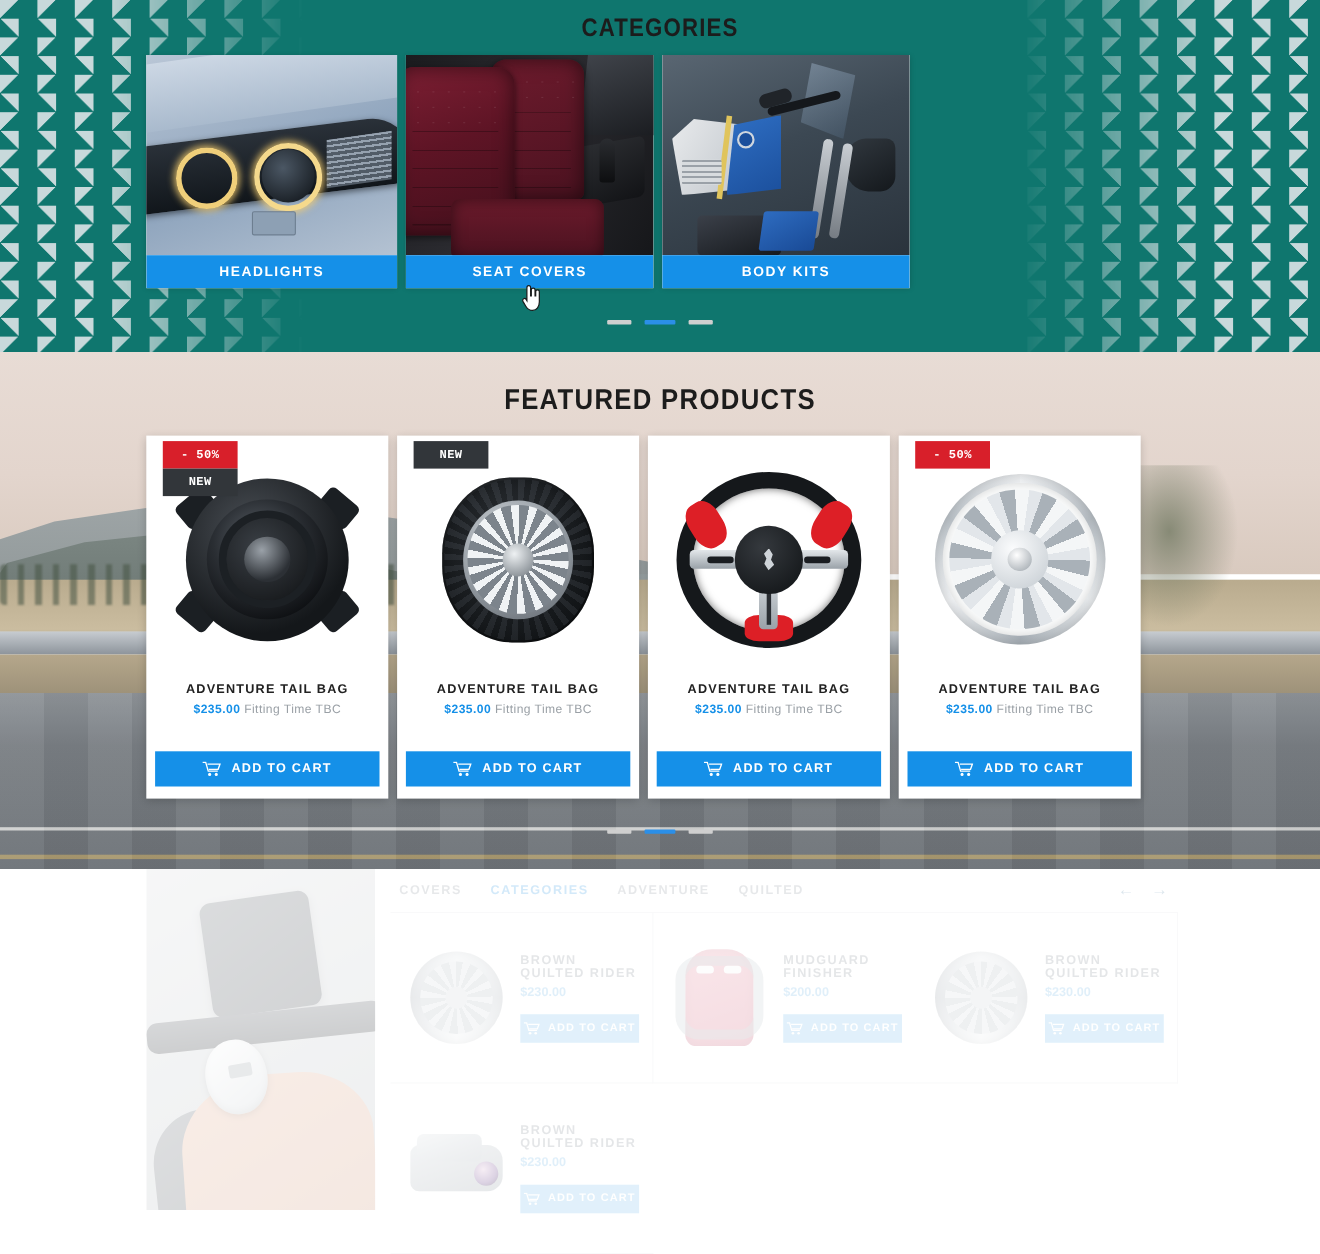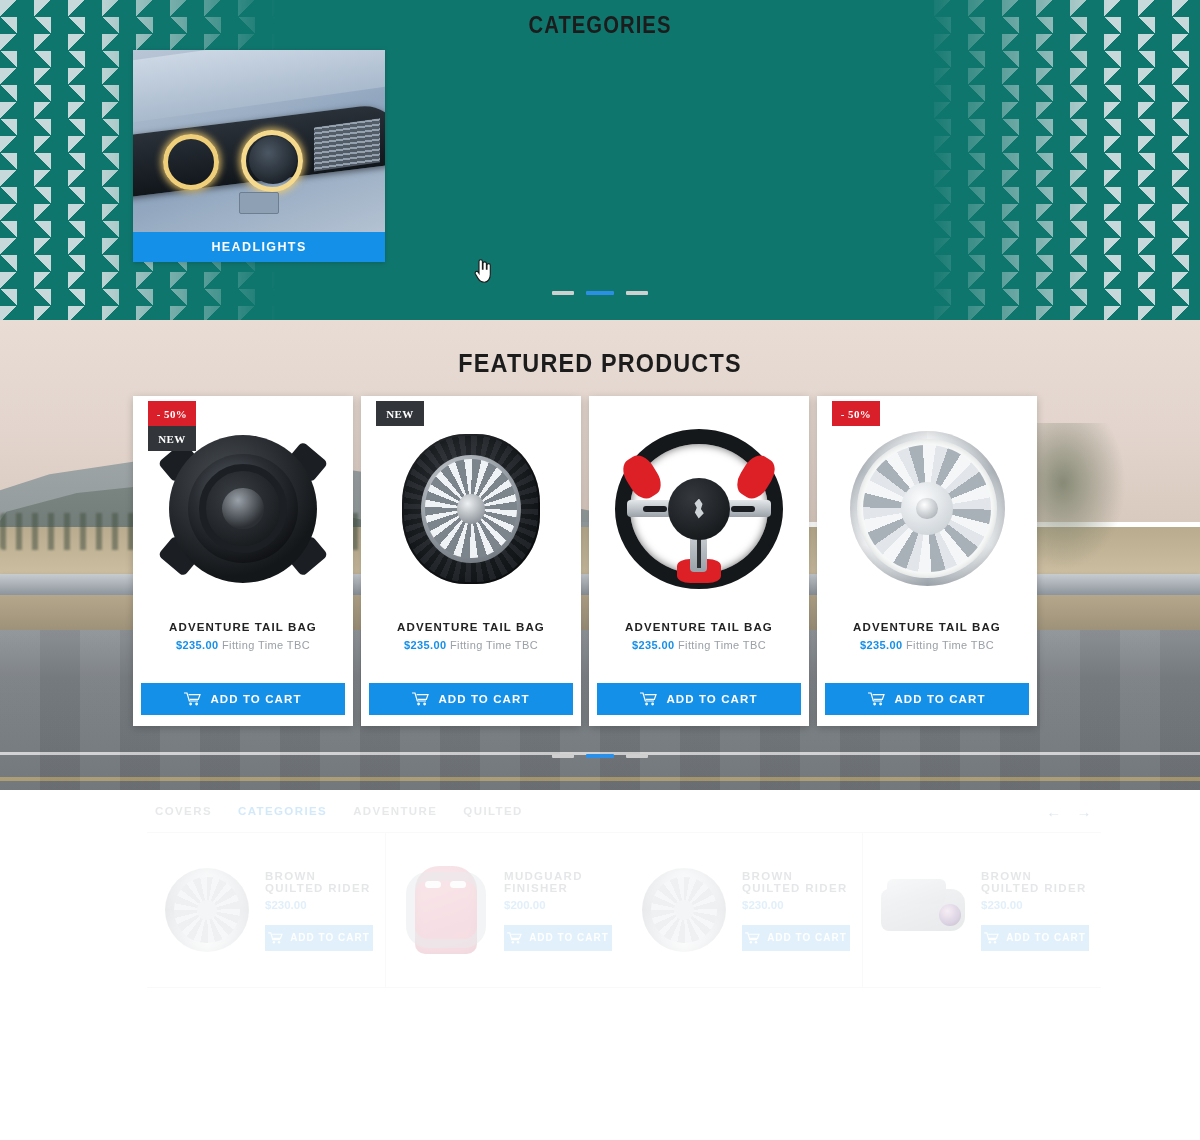--- a/index.html
+++ b/index.html
@@ -33,21 +33,21 @@
     position:relative; text-align:center; font-size:23px; font-weight:bold;
     letter-spacing:1.2px; color:#1c1c1c; padding-top:12px;
     font-family:"Liberation Sans Narrow","Liberation Sans",sans-serif;
     transform:scaleX(.88); transform-origin:center;
   }
   .cat-row {
     position:absolute; left:133px; top:50px;
     display:flex; gap:8px; width:938px;
   }
   .cat-card {
-    position:relative; width:252px; height:212px; background:#fff;
+    position:relative; width:228px; height:212px; background:#fff;
     box-shadow:0 1px 5px rgba(0,0,0,.18); overflow:hidden;
   }
   .cat-card.w-mid { width:225px; }
   .cat-img { position:relative; width:100%; height:182px; overflow:hidden; }
   .cat-label {
     position:absolute; left:0; right:0; bottom:0; height:30px; background:#1590e8;
     color:#fff; font-size:12.5px; font-weight:bold; letter-spacing:1.4px;
     display:flex; align-items:center; justify-content:center;
     font-family:"Liberation Sans Narrow","Liberation Sans",sans-serif;
   }
@@ -204,23 +204,23 @@
     font-family:"Liberation Sans Narrow","Liberation Sans",sans-serif;
     transform:scaleX(.9);
   }
   .prod-row { position:absolute; left:133px; top:396px; display:flex; gap:8px; z-index:6; }
   .prod-card {
     position:relative; width:220px; height:330px; background:#fff;
     box-shadow:0 2px 8px rgba(0,0,0,.2);
     display:flex; flex-direction:column; align-items:center;
   }
   .badges { position:absolute; left:15px; top:5px; display:flex; flex-direction:column; z-index:3; }
-  .badge { width:48px; height:25px; display:flex; align-items:center; justify-content:center;
+  .badge { width:68px; height:25px; display:flex; align-items:center; justify-content:center;
     font-size:11px; font-weight:bold; color:#fff; letter-spacing:.4px;
-    font-family:Liberation Serif, serif; }
+    font-family:Liberation Mono, monospace; }
   .badge.sale { background:#d81f2a; }
   .badge.new { background:#32363a; }
   .prod-img { width:100%; height:225px; display:flex; align-items:center; justify-content:center; }
   .prod-name { font-size:11.5px; font-weight:bold; letter-spacing:1.1px; color:#222;
     font-family:"Liberation Sans Narrow","Liberation Sans",sans-serif; text-align:center; }
   .prod-meta { margin-top:6px; font-size:11px; letter-spacing:.4px; text-align:center;
     font-family:"Liberation Sans Narrow","Liberation Sans",sans-serif; }
   .prod-price { color:#1590e8; font-weight:bold; }
   .prod-fit { color:#9aa0a6; }
   .cart-btn {
@@ -311,21 +311,21 @@
     box-shadow:0 2px 6px rgba(0,0,0,.25), inset 0 -3px 6px rgba(0,0,0,.12); transform:rotate(-10deg); }
   .bp-emb { position:absolute; left:36%; top:57%; width:10%; height:4%;
     background:#9aa1a7; border-radius:2px; transform:rotate(-10deg); }
 
   .bot-right { flex:1; display:flex; flex-direction:column; opacity:.34; }
   .bot-tabs { display:flex; align-items:center; height:42px; gap:26px; padding:0 8px;
     font-size:11.5px; font-weight:bold; letter-spacing:1.4px; color:#b9bec3;
     font-family:"Liberation Sans Narrow","Liberation Sans",sans-serif; }
   .bot-tab.active { color:#7fc0ef; }
   .bot-arrows { margin-left:auto; display:flex; gap:14px; color:#9bb8cc; font-size:15px; }
-  .bot-grid { display:grid; grid-template-columns:1fr 1fr 1fr 1fr; grid-auto-rows:155px;
+  .bot-grid { display:grid; grid-template-columns:1fr 1fr 1fr; grid-auto-rows:155px;
     border-top:1px solid #eef0f1; }
   .bot-item { display:flex; align-items:center; gap:10px; padding:14px 12px;
     border-right:1px solid #eef0f1; border-bottom:1px solid #eef0f1; }
   .bot-item:nth-child(2n) { border-right:none; }
   .bot-thumb { width:96px; height:96px; flex:0 0 96px; position:relative; }
   .bot-info { flex:1; }
   .bot-name { font-size:11.5px; font-weight:bold; letter-spacing:1.3px; color:#b3b8bd;
     font-family:"Liberation Sans Narrow","Liberation Sans",sans-serif; }
   .bot-price { margin-top:5px; font-size:11.5px; font-weight:bold; color:#a6d2f0;
     font-family:"Liberation Sans Narrow","Liberation Sans",sans-serif; }
@@ -379,21 +379,60 @@
             <div class="hl-grille"></div>
             <div class="hl-lens"></div>
             <div class="hl-ring hl-r1"></div>
             <div class="hl-ring hl-r2"></div>
             <div class="hl-plate"></div>
           </div>
         </div>
         <div class="cat-label">HEADLIGHTS</div>
       </div>
 
-
+      <div class="cat-card w-mid">
+        <div class="cat-img">
+          <div class="img-seats">
+            <div class="window"></div>
+            <div class="console"></div>
+            <div class="shifter"></div>
+            <div class="seat seat-b">
+                <div class="seat-quilt"></div>
+                <div class="seat-lines"></div>
+              </div>
+            <div class="seat seat-a">
+                <div class="seat-quilt"></div>
+                <div class="seat-lines"></div>
+              </div>
+            <div class="seat-base"></div>
+          </div>
+        </div>
+        <div class="cat-label">SEAT COVERS</div>
+      </div>
+
+      <div class="cat-card w-mid">
+        <div class="cat-img">
+          <div class="img-moto">
+            <div class="mt-screen"></div>
+            <div class="mt-head"></div>
+            <div class="mt-fork mt-f1"></div>
+            <div class="mt-fork mt-f2"></div>
+            <div class="mt-eng"></div>
+            <div class="mt-tank"></div>
+            <div class="mt-blue"></div>
+            <div class="mt-stripe"></div>
+            <div class="mt-badge"></div>
+            <div class="mt-vents"></div>
+            <div class="mt-bar"></div>
+            <div class="mt-grip"></div>
+            <div class="mt-box"></div>
+          </div>
+        </div>
+        <div class="cat-label">BODY KITS</div>
+      </div>
 
 
     </div>
 
     <div class="dots" style="top:291px;">
       <div class="dot"></div>
       <div class="dot active"></div>
       <div class="dot"></div>
     </div>
 

